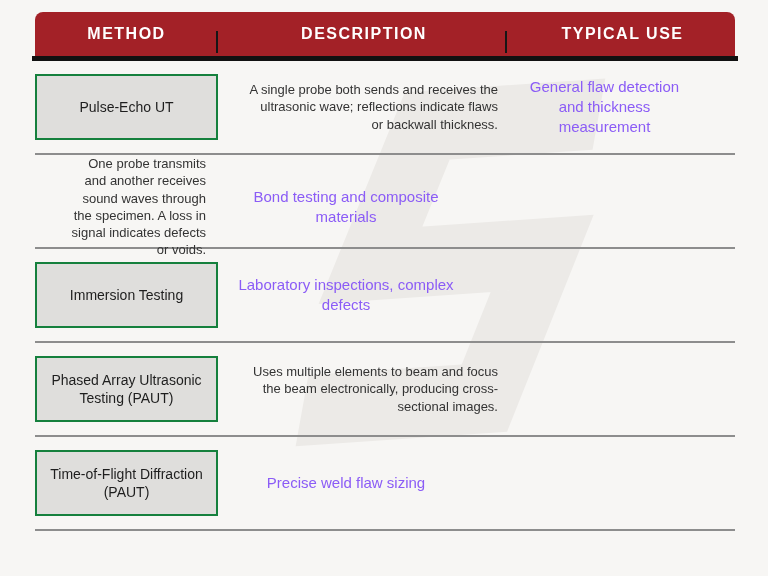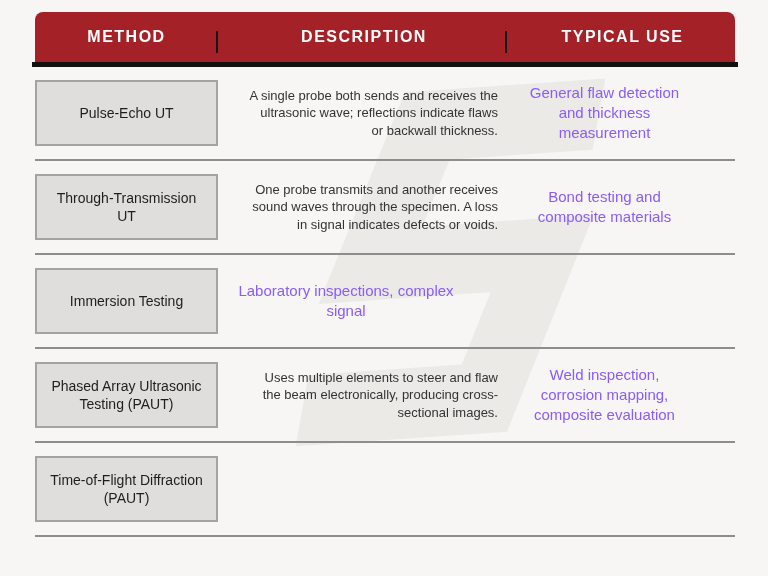--- a/index.html
+++ b/index.html
@@ -24,21 +24,21 @@
     pointer-events: none;
   }
   .sheet {
     position: absolute;
     left: 35px;
     top: 12px;
     width: 700px;
   }
   .header-bar {
     position: relative;
-    height: 50px;
+    height: 44px;
     background: #a32127;
     border-radius: 8px 8px 0 0;
     display: grid;
     grid-template-columns: 183px 292px 225px;
     align-items: center;
   }
   .header-cell {
     text-align: center;
     color: #ffffff;
     font-weight: bold;
@@ -67,21 +67,21 @@
     height: 92px;
     display: grid;
     grid-template-columns: 183px 292px 225px;
     align-items: center;
     border-bottom: 2px solid #8d8d8d;
   }
   .method-box {
     height: 66px;
     box-sizing: border-box;
     background: #dfdedc;
-    border: 2px solid #a3a3a3;
+    border: 2px solid #15803d;
     display: flex;
     align-items: center;
     justify-content: center;
     text-align: center;
     font-size: 14px;
     line-height: 1.3;
     color: #1e1e1e;
     padding: 4px 10px;
   }
   .desc-cell {
@@ -120,34 +120,33 @@
 
   <div class="rows">
 
     <div class="trow">
       <div class="method-box">Pulse-Echo UT</div>
       <div class="desc-cell">A single probe both sends and receives the ultrasonic wave; reflections indicate flaws or backwall thickness.</div>
       <div class="use-cell">General flaw detection and thickness measurement</div>
     </div>
 
     <div class="trow">
-      <div class="method-box">Through-Transmission UT</div>
       <div class="desc-cell">One probe transmits and another receives sound waves through the specimen. A loss in signal indicates defects or voids.</div>
       <div class="use-cell">Bond testing and composite materials</div>
     </div>
 
     <div class="trow">
       <div class="method-box">Immersion Testing</div>
-      <div class="use-cell">Laboratory inspections, complex signal</div>
+      <div class="use-cell">Laboratory inspections, complex defects</div>
     </div>
 
     <div class="trow">
       <div class="method-box">Phased Array Ultrasonic Testing (PAUT)</div>
-      <div class="desc-cell">Uses multiple elements to steer and flaw the beam electronically, producing cross-sectional images.</div>
-      <div class="use-cell">Weld inspection, corrosion mapping, composite evaluation</div>
+      <div class="desc-cell">Uses multiple elements to beam and focus the beam electronically, producing cross-sectional images.</div>
     </div>
 
     <div class="trow">
       <div class="method-box">Time-of-Flight Diffraction (PAUT)</div>
+      <div class="use-cell">Precise weld flaw sizing</div>
     </div>
 
   </div>
 </div>
 
 </body></html>

